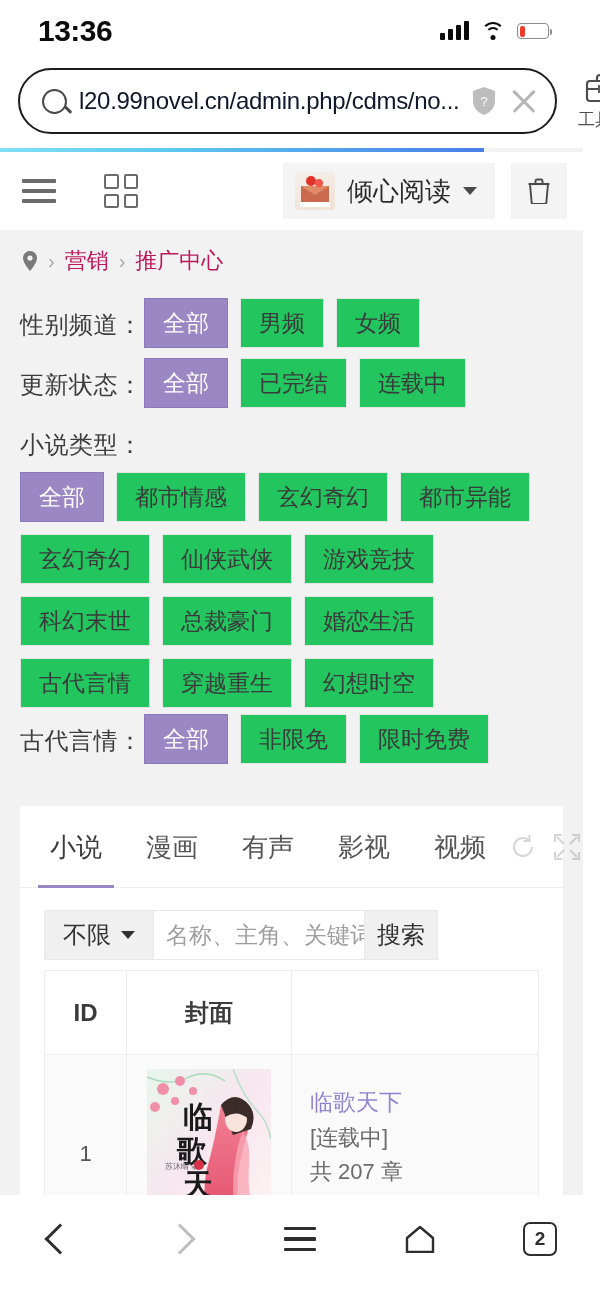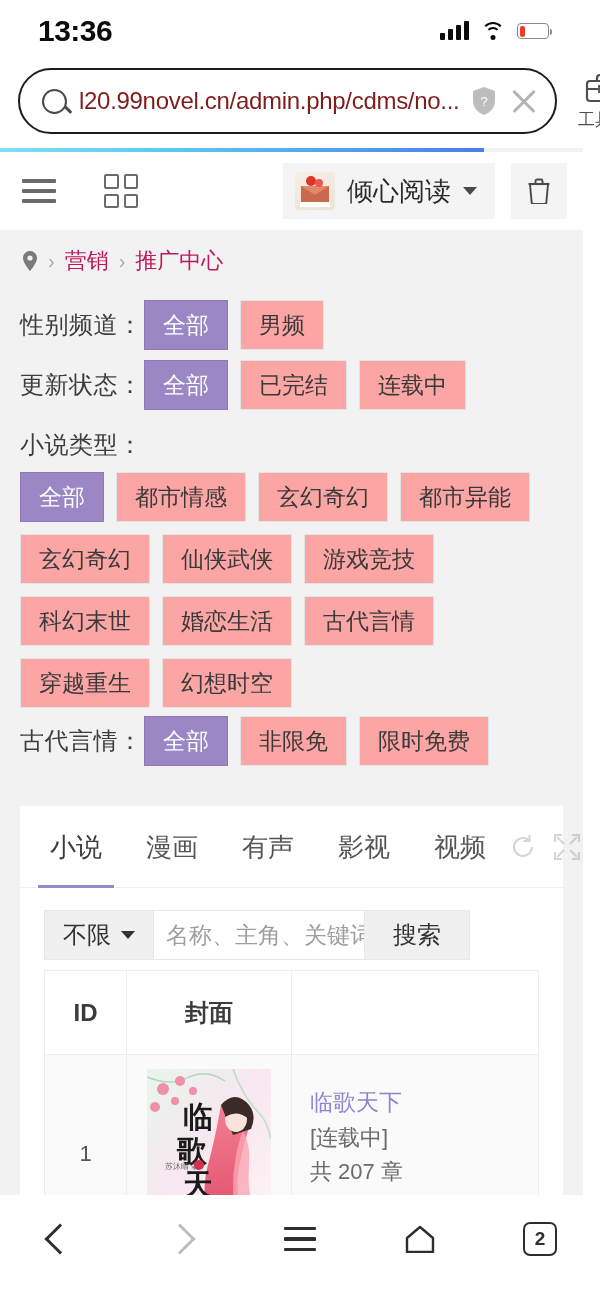--- a/index.html
+++ b/index.html
@@ -37,21 +37,21 @@
 
   
   .urlbar-wrap { background:#fff; display:flex; align-items:center;
     padding:6px 12px 14px 18px; gap:10px; }
   .urlbox { flex:1; height:66px; border:2.5px solid #1c1c1c; border-radius:33px;
     display:flex; align-items:center; padding:0 16px 0 22px; gap:12px; background:#fff; }
   .mag { width:25px; height:25px; border:2.6px solid #4a4a4a; border-radius:50%;
     position:relative; flex:none; }
   .mag::after { content:""; position:absolute; width:10px; height:2.6px;
     background:#4a4a4a; transform:rotate(45deg); right:-8px; bottom:1px; border-radius:2px; }
-  .urltext { flex:1; font-size:24px; color:#7f1d1d; white-space:nowrap;
+  .urltext { flex:1; font-size:24px; color:#0f172a; white-space:nowrap;
     overflow:hidden; letter-spacing:-0.3px; }
   .shield { width:26px; height:30px; flex:none; position:relative; }
   .closeX { width:30px; height:30px; flex:none; position:relative; }
   .closeX::before,.closeX::after { content:""; position:absolute; left:0; top:14px;
     width:30px; height:2.6px; background:#b5b5b5; border-radius:2px; }
   .closeX::before{ transform:rotate(45deg);} .closeX::after{ transform:rotate(-45deg);}
   .toolbox { width:72px; display:flex; flex-direction:column; align-items:center; gap:4px; flex:none; }
   .tb-ico { width:38px; height:32px; position:relative; }
   .tb-label { font-size:17px; color:#4f4f4f; }
 
@@ -83,26 +83,26 @@
 
   
   .crumb { background:#f2f2f2; height:62px; display:flex; align-items:center;
     padding:0 22px; gap:10px; font-size:22px; }
   .pin { width:16px; height:22px; position:relative; }
   .crumb .sep { color:#a8a8a8; font-size:20px; }
   .crumb a { color:#be185d; text-decoration:none; }
 
   
   .filters { background:#f2f2f2; padding:6px 0 18px 0; }
-  .frow { display:flex; align-items:center; flex-wrap:wrap;
+  .frow { display:flex; align-items:flex-start; flex-wrap:wrap;
     padding:0 20px; margin-bottom:6px; }
   .flabel { font-size:24px; color:#3d3d3d; width:124px; flex:none;
     line-height:54px; letter-spacing:0.5px; }
   .chips { display:flex; flex-wrap:wrap; gap:12px; }
-  .chip { min-width:64px; height:50px; padding:0 18px; background:#fca5a5;
+  .chip { min-width:64px; height:50px; padding:0 18px; background:#22c55e;
     border:1px solid #e4e4e4; display:flex; align-items:center;
     justify-content:center; font-size:23px; color:#3a3a3a; white-space:nowrap; }
   .chip.active { background:#9b87c4; border-color:#8e78bd; color:#fff; }
 
   
   .card { background:#fff; margin:14px 20px 0 20px; }
   .tabs { display:flex; align-items:center; border-bottom:1px solid #efefef;
     padding:0 8px; height:82px; }
   .tab { padding:0 22px; font-size:26px; color:#555; line-height:80px;
     position:relative; white-space:nowrap; }
@@ -115,21 +115,21 @@
   
   .searchrow { display:flex; padding:22px 24px 10px 24px; }
   .selbox { height:50px; background:#f0f0f0; border:1px solid #e8e8e8;
     border-right:none; display:flex; align-items:center; gap:10px; padding:0 18px;
     font-size:24px; color:#333; font-weight:500; }
   .selbox .caret { border-top-color:#333; }
   .sinput { flex:0 1 auto; width:212px; height:50px; border:1px solid #e8e8e8;
     background:#fff; font-size:23px; color:#9e9e9e; padding:0 12px;
     line-height:48px; overflow:hidden; white-space:nowrap; }
   .sbtn { height:50px; background:#f0f0f0; border:1px solid #e8e8e8;
-    border-left:none; padding:0 28px; display:flex; align-items:center;
+    border-left:none; padding:0 12px; display:flex; align-items:center;
     font-size:24px; color:#333; font-weight:500; }
 
   
   .tablewrap { padding:0 24px 0 24px; }
   table { width:100%; border-collapse:collapse; table-layout:fixed; }
   th,td { border:1px solid #ededed; }
   th { background:#fff; font-size:24px; color:#3b3b3b; font-weight:700;
     height:84px; }
   th.c-id { width:82px; } th.c-cover { width:165px; }
   td.c-id { text-align:center; font-size:22px; color:#555; background:#fafafa; }
@@ -265,20 +265,21 @@
     <a href="#">推广中心</a>
   </div>
 
   <div class="filters">
 
     <div class="frow">
       <div class="flabel">性别频道：</div>
       <div class="chips">
         <div class="chip active">全部</div>
         <div class="chip">男频</div>
+        <div class="chip">女频</div>
       </div>
     </div>
 
     <div class="frow">
       <div class="flabel">更新状态：</div>
       <div class="chips">
         <div class="chip active">全部</div>
         <div class="chip">已完结</div>
         <div class="chip">连载中</div>
       </div>
@@ -288,20 +289,21 @@
       <div class="flabel">小说类型：</div>
       <div class="chips">
         <div class="chip active">全部</div>
         <div class="chip">都市情感</div>
         <div class="chip">玄幻奇幻</div>
         <div class="chip">都市异能</div>
         <div class="chip">玄幻奇幻</div>
         <div class="chip">仙侠武侠</div>
         <div class="chip">游戏竞技</div>
         <div class="chip">科幻末世</div>
+        <div class="chip">总裁豪门</div>
         <div class="chip">婚恋生活</div>
         <div class="chip">古代言情</div>
         <div class="chip">穿越重生</div>
         <div class="chip">幻想时空</div>
       </div>
     </div>
 
     <div class="frow">
       <div class="flabel">古代言情：</div>
       <div class="chips">

